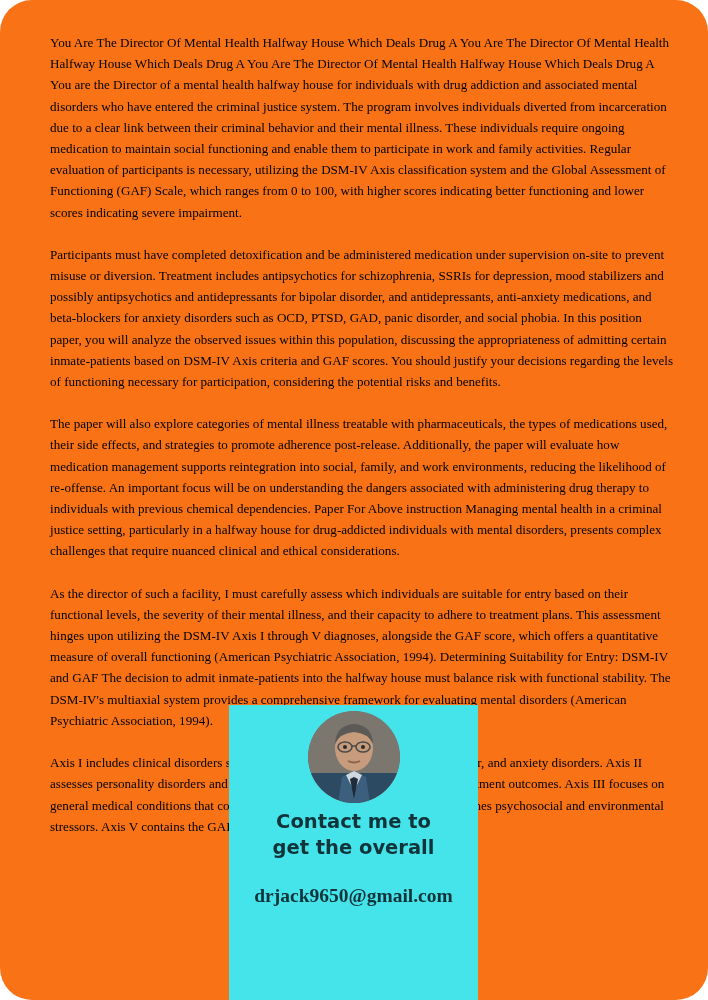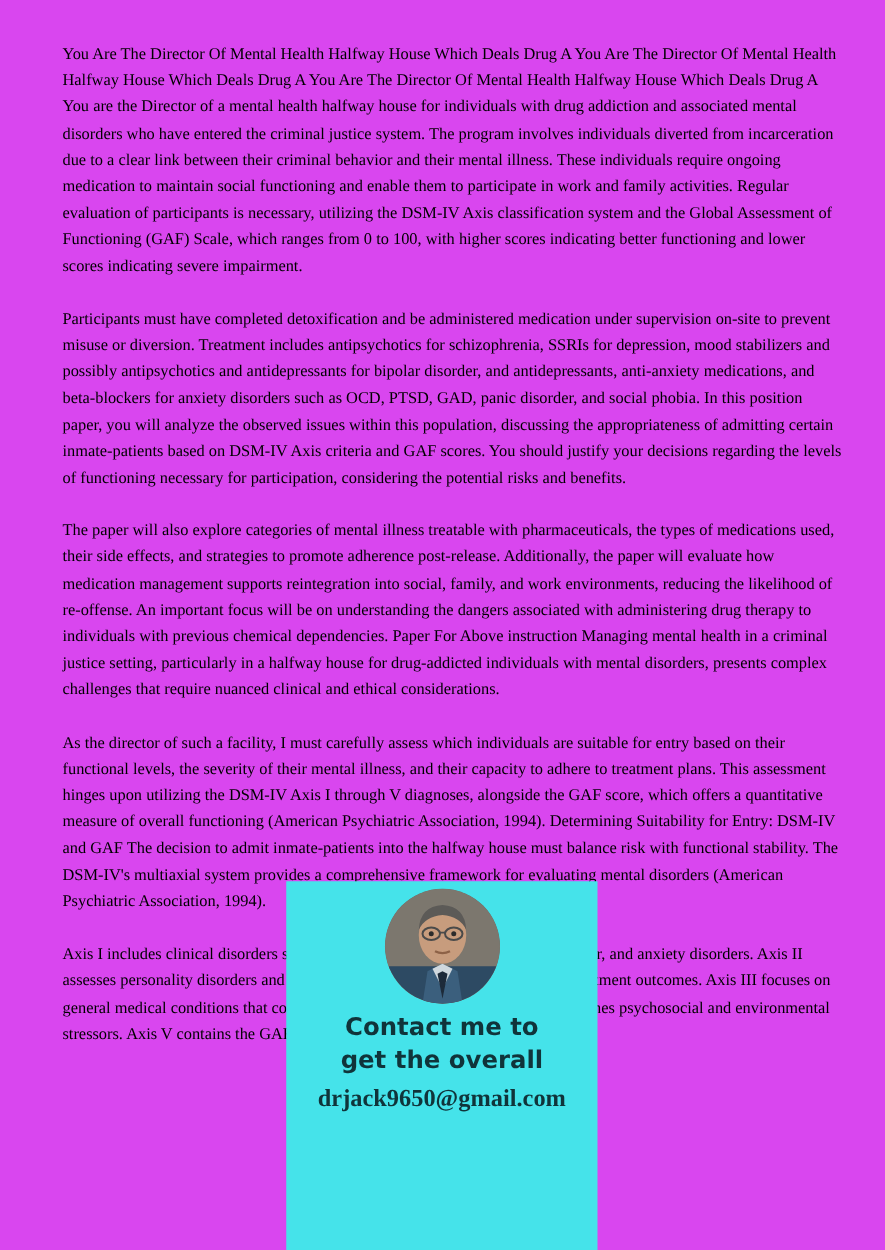--- a/index.html
+++ b/index.html
@@ -14,21 +14,22 @@
     color: #000000;
     position: relative;
     overflow: hidden;
   }
   .page {
     position: absolute;
     left: 0;
     top: 0;
     width: 708px;
     height: 1000px;
-    background: #d946ef;
+    background: #f97316;
+    border-radius: 32px;
   }
   .doc-body {
     position: absolute;
     left: 50px;
     top: 32px;
     width: 624px;
   }
   .para {
     font-size: 13.1px;
     line-height: 21.2px;
@@ -78,21 +79,21 @@
   }
   .overlay-line.second {
     margin-top: 0px;
   }
   .overlay-email {
     font-family: "Liberation Serif", serif;
     font-weight: bold;
     font-size: 19.5px;
     color: #10343a;
     text-align: center;
-    margin-top: 8px;
+    margin-top: 24px;
   }
 </style>
 </head>
 <body>
 
 <div class="page">
 
   <div class="doc-body">
     <p class="para">You Are The Director Of Mental Health Halfway House Which Deals Drug A You Are The Director Of Mental Health Halfway House Which Deals Drug A You Are The Director Of Mental Health Halfway House Which Deals Drug A You are the Director of a mental health halfway house for individuals with drug addiction and associated mental disorders who have entered the criminal justice system. The program involves individuals diverted from incarceration due to a clear link between their criminal behavior and their mental illness. These individuals require ongoing medication to maintain social functioning and enable them to participate in work and family activities. Regular evaluation of participants is necessary, utilizing the DSM-IV Axis classification system and the Global Assessment of Functioning (GAF) Scale, which ranges from 0 to 100, with higher scores indicating better functioning and lower scores indicating severe impairment.</p>
     <p class="para">Participants must have completed detoxification and be administered medication under supervision on-site to prevent misuse or diversion. Treatment includes antipsychotics for schizophrenia, SSRIs for depression, mood stabilizers and possibly antipsychotics and antidepressants for bipolar disorder, and antidepressants, anti-anxiety medications, and beta-blockers for anxiety disorders such as OCD, PTSD, GAD, panic disorder, and social phobia. In this position paper, you will analyze the observed issues within this population, discussing the appropriateness of admitting certain inmate-patients based on DSM-IV Axis criteria and GAF scores. You should justify your decisions regarding the levels of functioning necessary for participation, considering the potential risks and benefits.</p>

